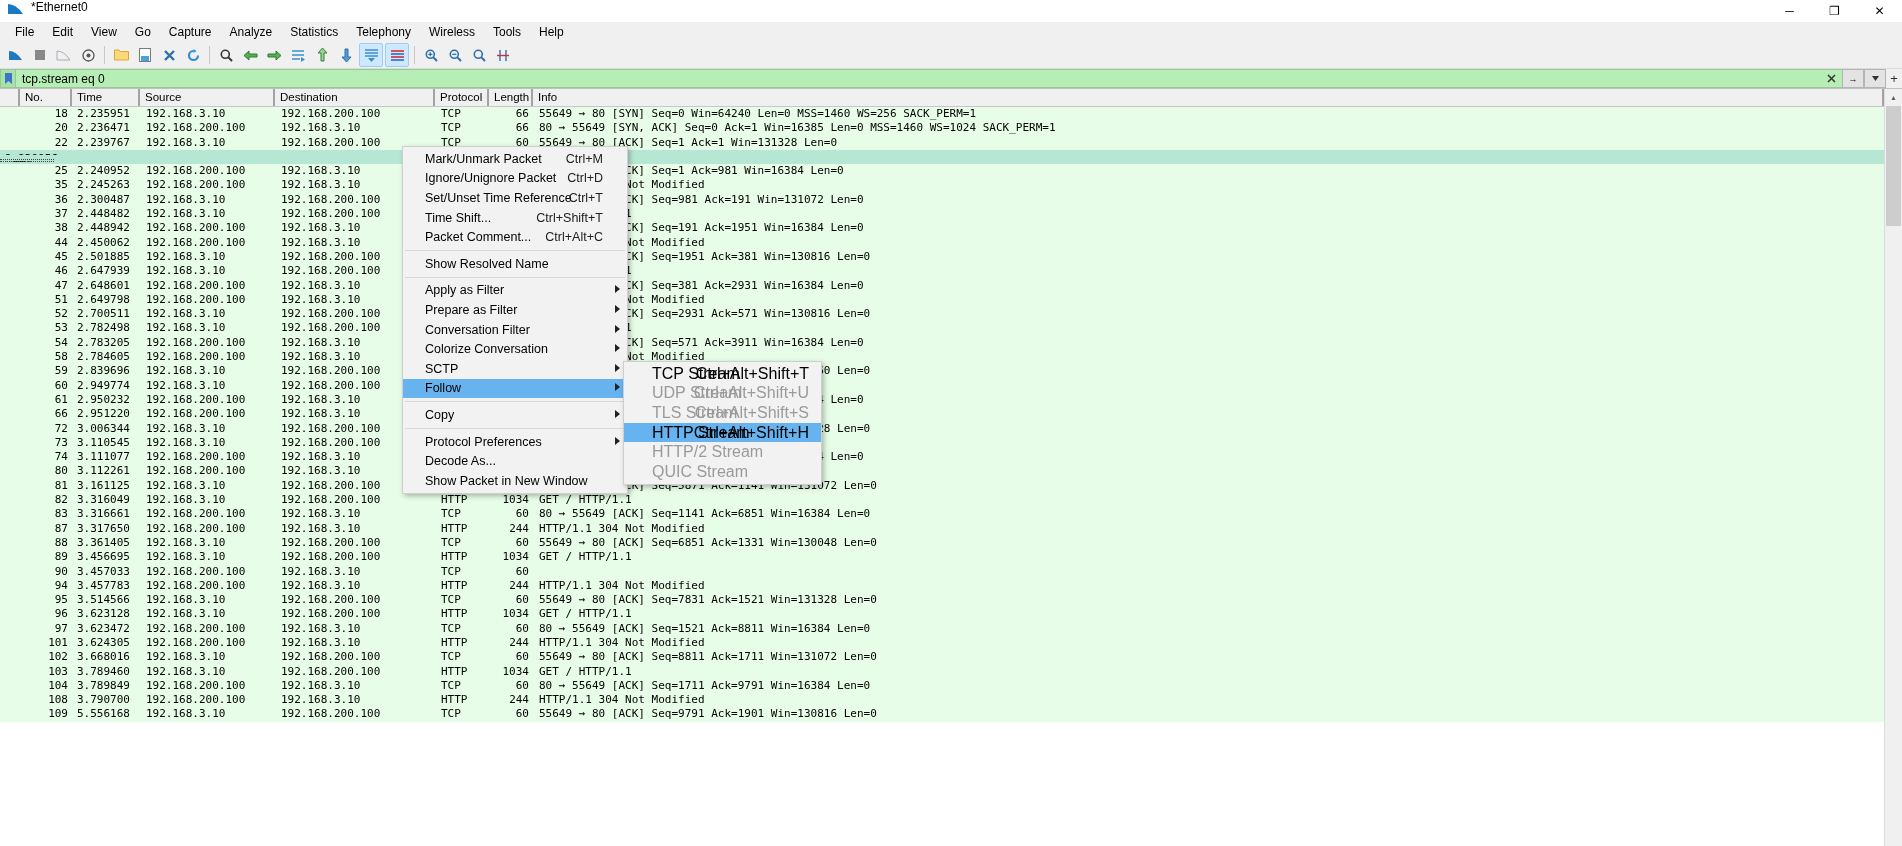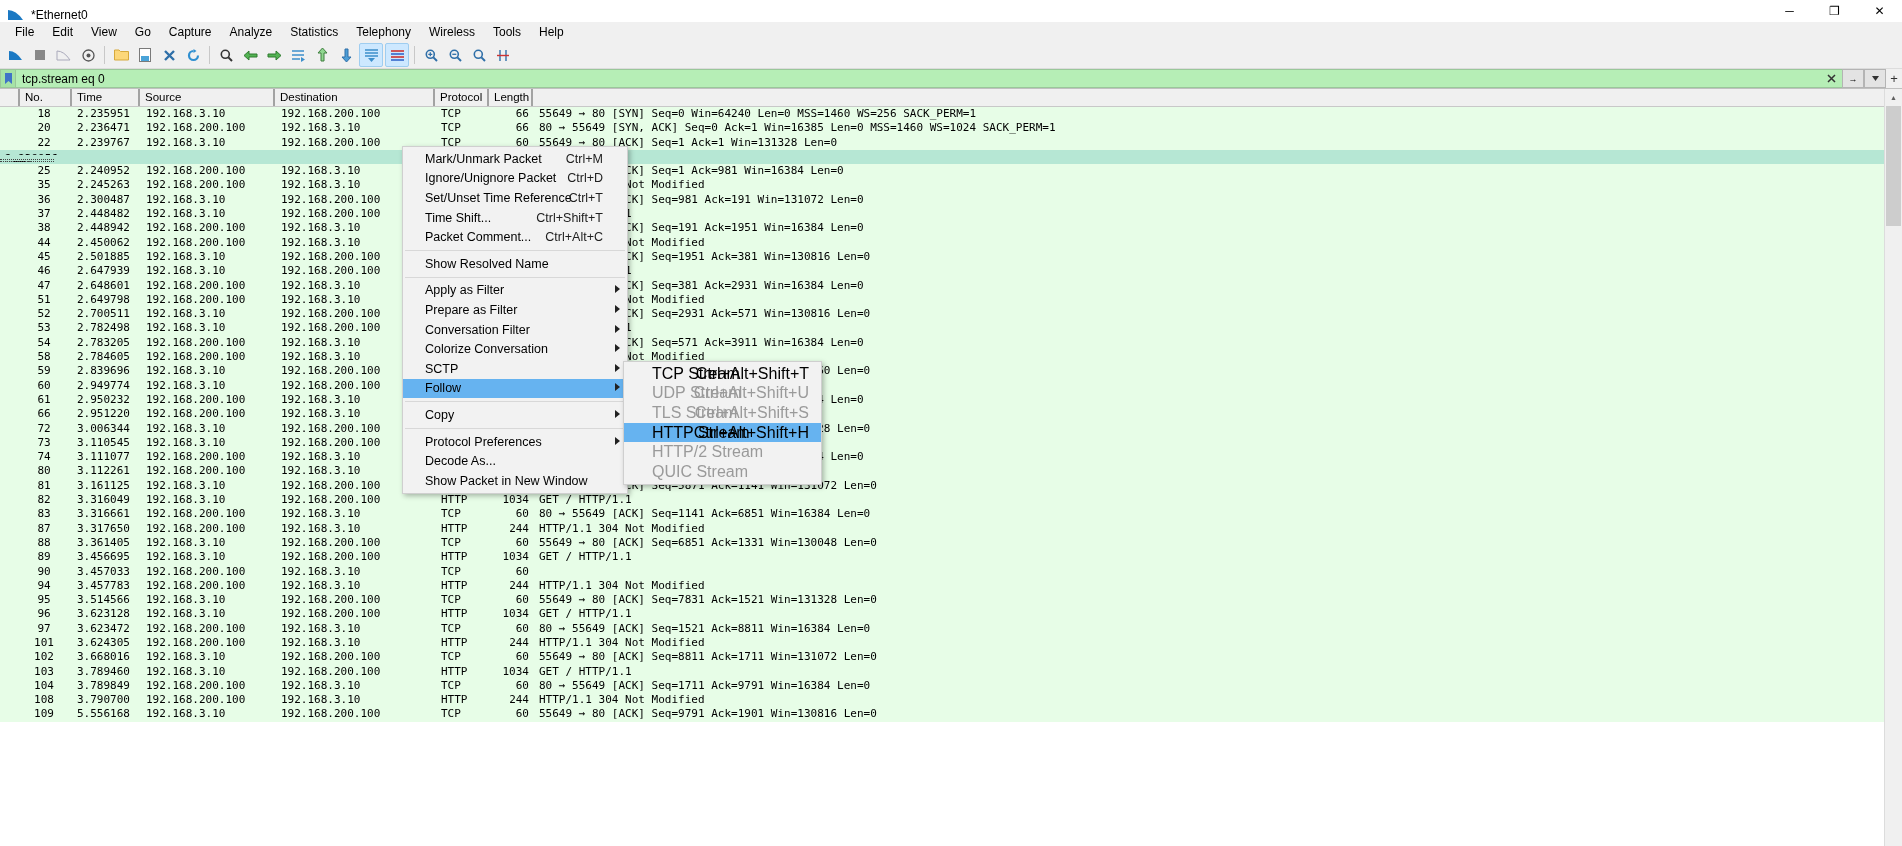--- a/index.html
+++ b/index.html
@@ -1,21 +1,21 @@
 <!DOCTYPE html>
 <html><head>
 <meta charset="utf-8">
 <style>
   html,body{margin:0;padding:0;background:#fff;}
   body{width:1902px;height:846px;overflow:hidden;
        font-family:"Liberation Sans",sans-serif;font-size:12px;color:#000;}
   .app{width:1902px;height:846px;position:relative;background:#f0f0f0;display:flex;flex-direction:column;}
 
   
-  .titlebar{height:22px;background:#ffffff;display:flex;align-items:flex-end;flex:0 0 auto;position:relative;}
+  .titlebar{height:22px;background:#ffffff;display:flex;align-items:flex-start;flex:0 0 auto;position:relative;}
   .tb-icon{width:20px;height:16px;margin-left:6px;display:flex;align-items:center;justify-content:center;}
   .tb-title{font-size:12px;margin-left:5px;color:#000;}
   .tb-ctrls{position:absolute;right:0;top:0;height:22px;display:flex;}
   .tb-btn{width:45px;height:22px;display:flex;align-items:center;justify-content:center;font-size:12px;color:#000;}
 
   
   .menubar{height:20px;background:#f0f0f0;display:flex;align-items:center;padding-left:6px;flex:0 0 auto;}
   .menuitem{padding:2px 9px;font-size:12px;color:#000;line-height:16px;}
 
   
@@ -42,21 +42,21 @@
   .plist{flex:1 1 auto;position:relative;overflow:hidden;background:#fff;display:flex;}
   .plist-main{flex:1 1 auto;position:relative;overflow:hidden;}
   .phdr{height:17px;background:#f0f0f0;display:flex;border-bottom:1px solid #c8c8c8;font-size:11.5px;}
   .phdr div{border-right:2px solid #a3a3a3;padding-left:5px;line-height:17px;box-sizing:border-box;
             overflow:hidden;white-space:nowrap;}
   .prow{height:14.3px;display:flex;font-family:"DejaVu Sans Mono",monospace;font-size:11px;
         line-height:14.3px;background:#e7fde7;white-space:nowrap;}
   .prow.sel{background:#b6e7d4;flex-direction:column;}
   .prow .c{box-sizing:border-box;overflow:hidden;white-space:nowrap;padding-right:4px;}
   .c-gut{width:20px;}
-  .c-no{width:52px;text-align:center;}
+  .c-no{width:52px;text-align:right;}
   .c-time{width:68px;padding-left:5px;}
   .c-src{width:135px;padding-left:6px;}
   .c-dst{width:160px;padding-left:6px;}
   .c-proto{width:54px;padding-left:6px;}
   .c-len{width:44px;text-align:right;}
   .c-info{flex:1;padding-left:6px;}
   .dotted{outline:1px dotted #444;outline-offset:-1px;}
 
   
   .vscroll{width:17px;background:#f0f0f0;border-left:1px solid #dcdcdc;position:relative;flex:0 0 auto;}
@@ -257,20 +257,21 @@
   <div class="plist">
     <div class="plist-main">
       <div class="phdr">
         <div class="c-gut"></div>
         <div class="c-no" style="text-align:left;">No.</div>
         <div class="c-time">Time</div>
         <div class="c-src">Source</div>
         <div class="c-dst">Destination</div>
         <div class="c-proto">Protocol</div>
         <div class="c-len" style="text-align:left;padding-left:5px;">Length</div>
+        <div class="c-info">Info</div>
       </div>
       <div id="rows">
           <div class="prow">
             <div class="c c-gut"></div>
             <div class="c c-no">18</div>
             <div class="c c-time">2.235951</div>
             <div class="c c-src">192.168.3.10</div>
             <div class="c c-dst">192.168.200.100</div>
             <div class="c c-proto">TCP</div>
             <div class="c c-len">66</div>

